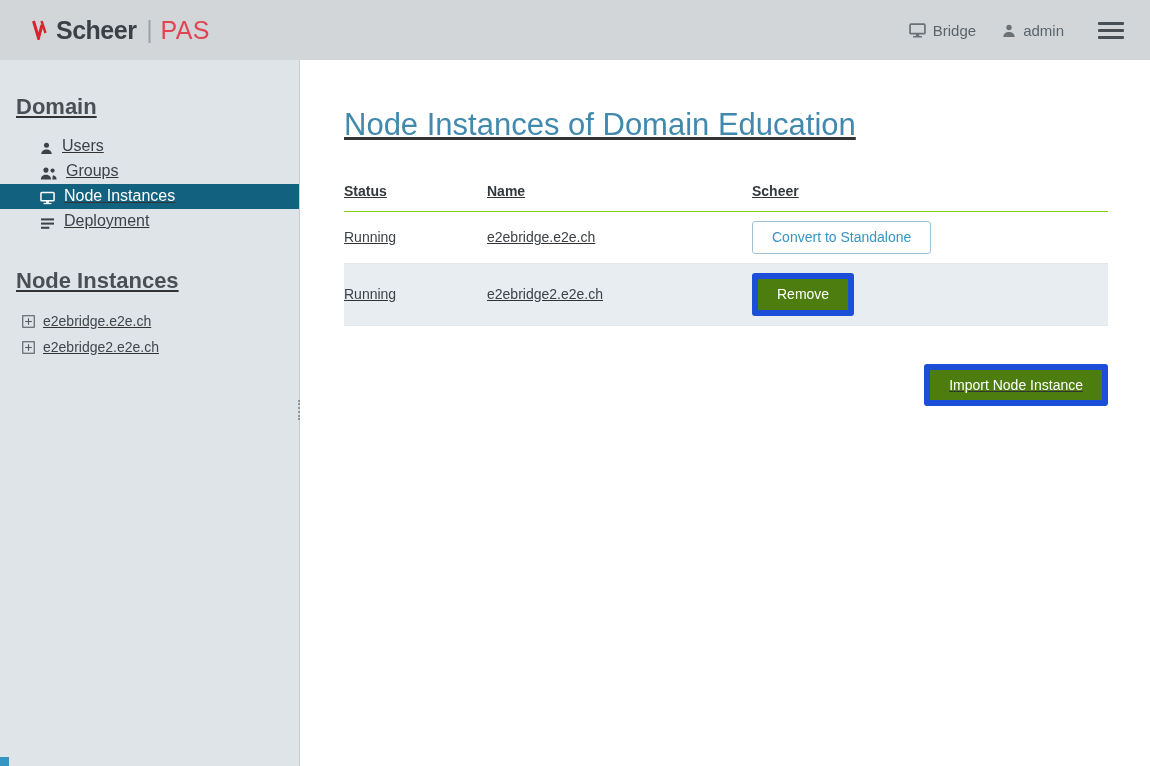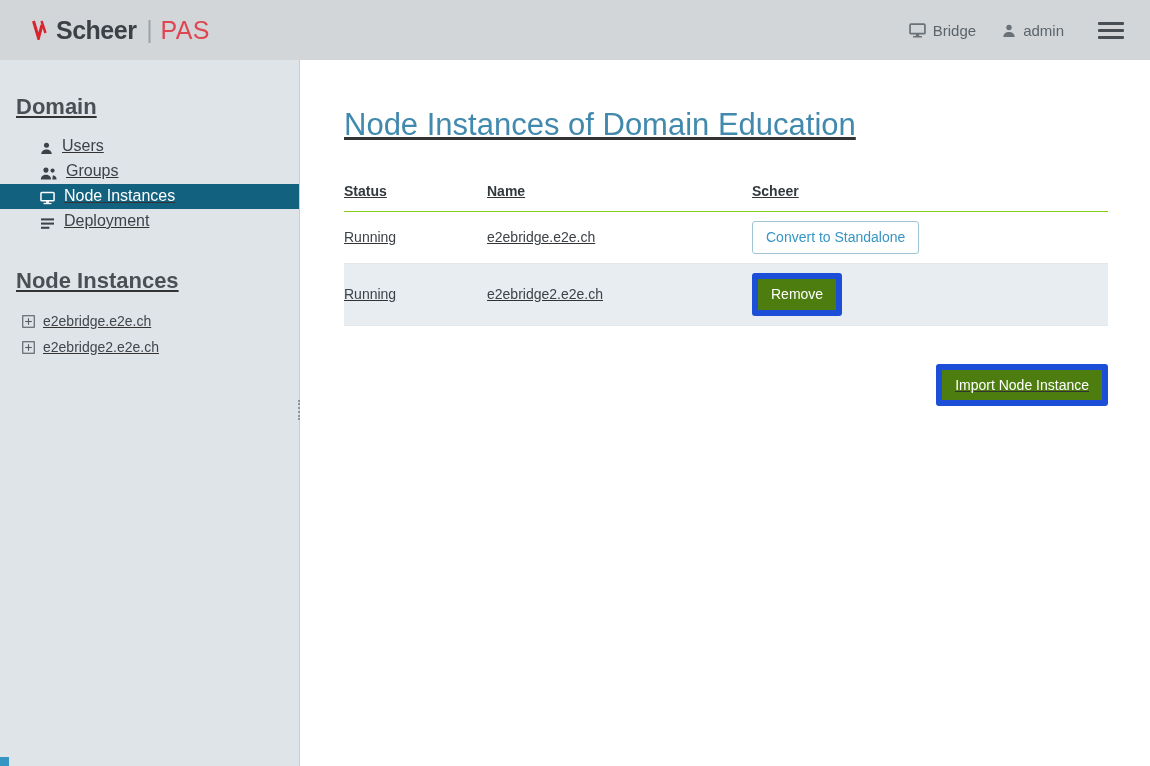--- a/index.html
+++ b/index.html
@@ -107,21 +107,21 @@
     min-height: 51px;
     padding: 9px 0;
   }
   .tbody-row.alt { background: #e8edf1; }
   .tbody-row.alt { margin: 0 0 0 0; }
 
   .btn {
     font-family: "Liberation Sans", sans-serif;
     font-size: 14px;
     border-radius: 3px;
-    padding: 7px 13px;
+    padding: 7px 19px;
     cursor: pointer;
     line-height: 1.2;
   }
   .btn-outline {
     background: #ffffff;
     color: #3795c4;
     border: 1px solid #9fc4d8;
   }
   .btn-solid {
     background: #4d7c0f;

